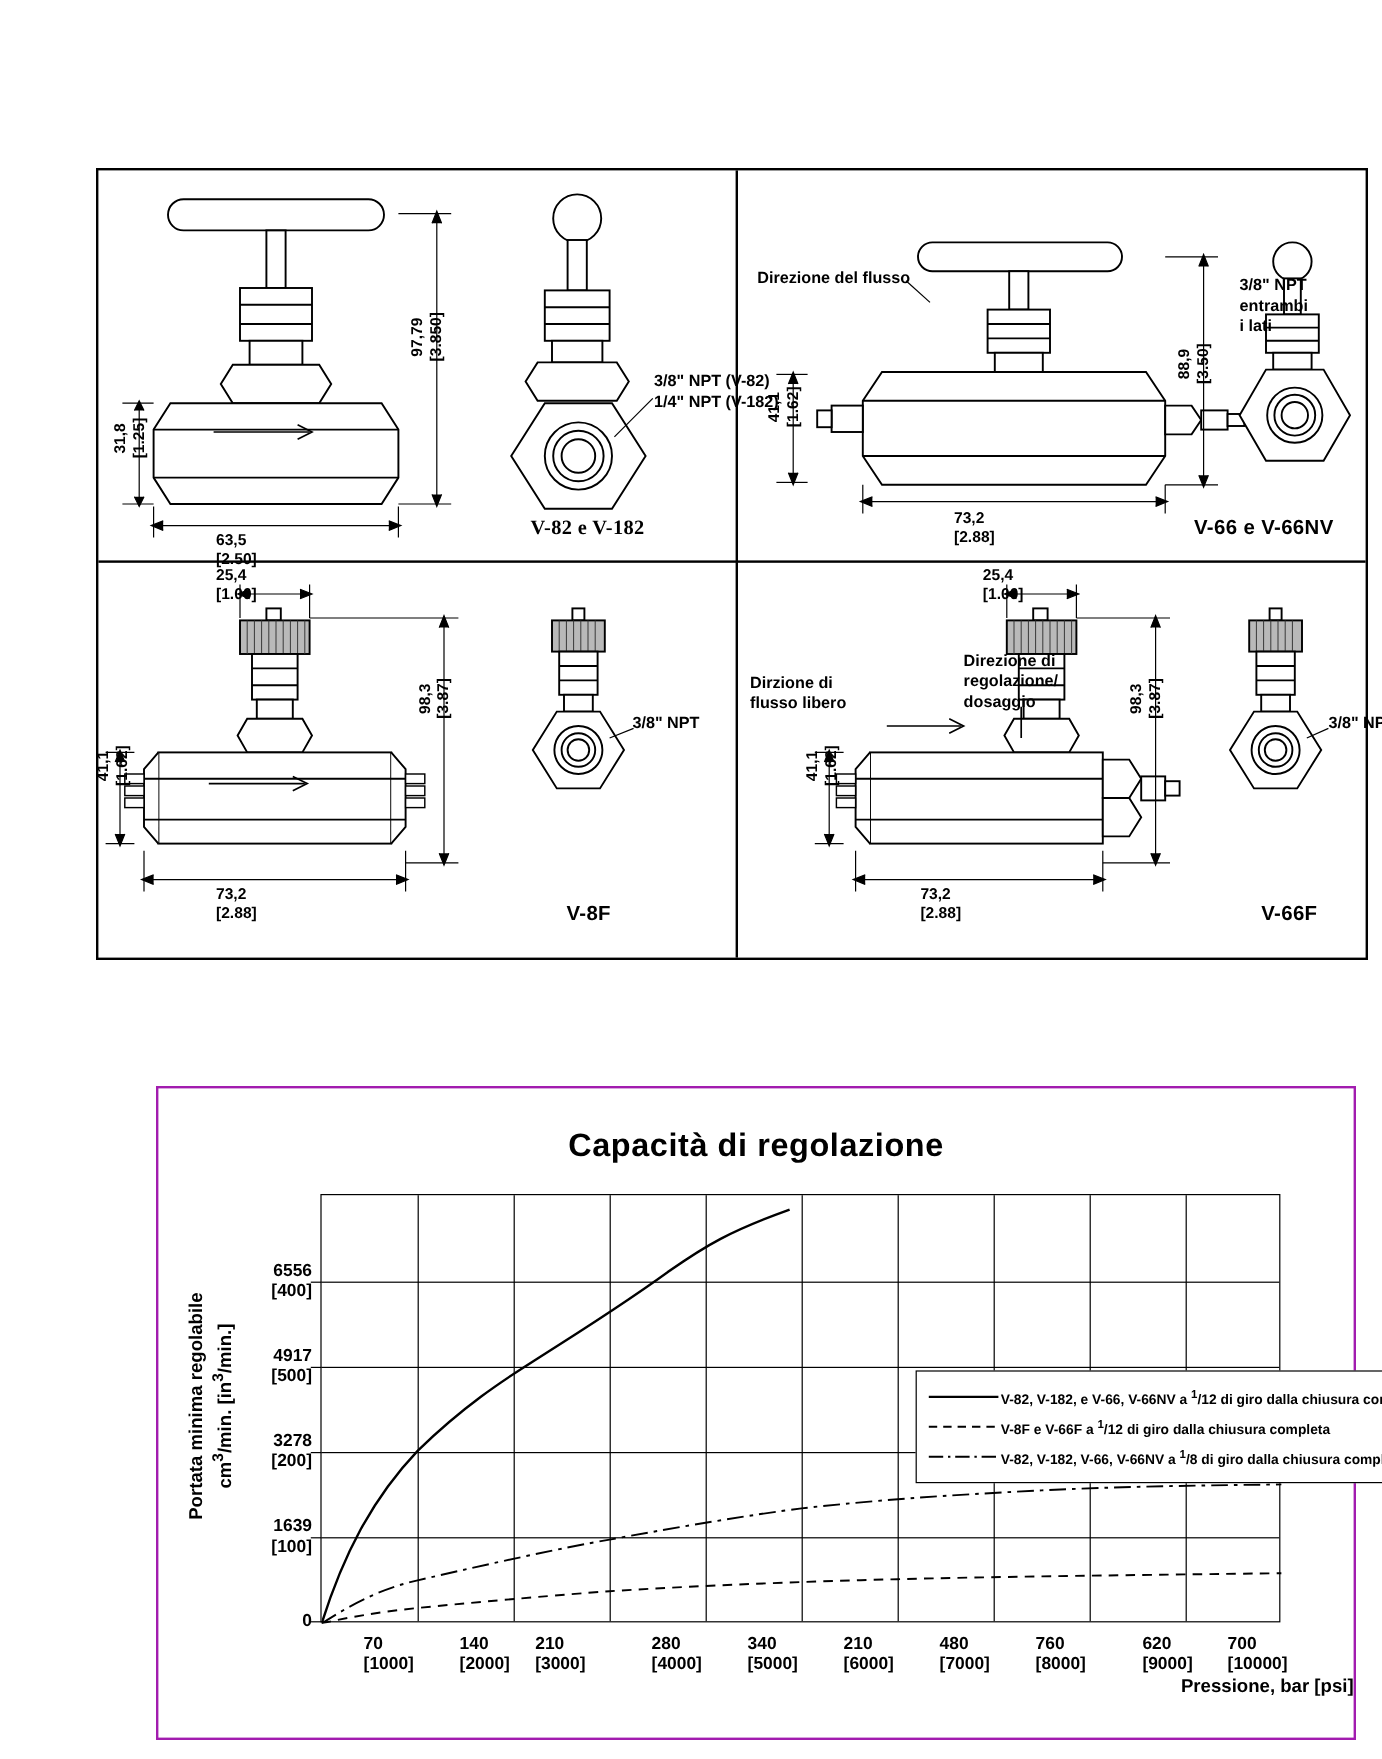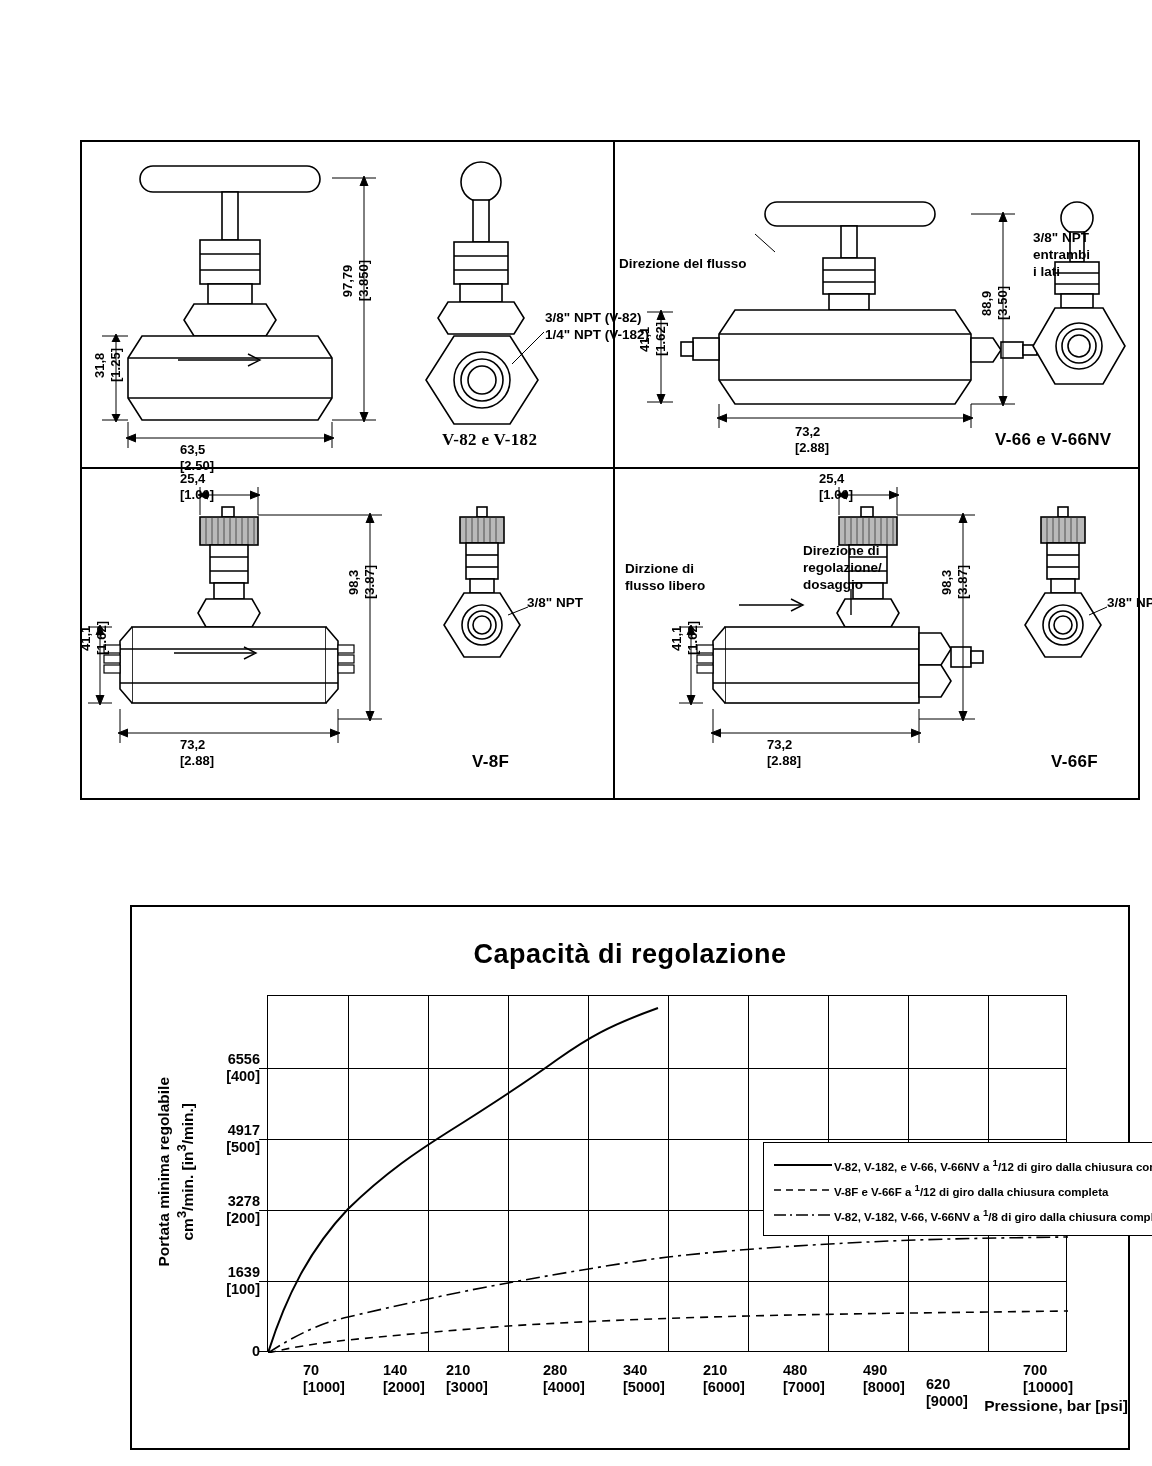--- a/index.html
+++ b/index.html
@@ -63,21 +63,21 @@
     text-align: center;
   }
 
   
   #chart-panel {
     position: absolute;
     left: 130px;
     top: 905px;
     width: 1000px;
     height: 545px;
-    border: 2px solid #000000;
+    border: 2px solid #a21caf;
     box-sizing: border-box;
     background: #fff;
   }
   #chart-title {
     position: absolute;
     top: 32px;
     left: 0;
     width: 100%;
     text-align: center;
     font-size: 27px;
@@ -311,21 +311,21 @@
         <line x1="440" y1="131" x2="484" y2="131"></line>
         <line x1="440" y1="142" x2="484" y2="142"></line>
         <rect x="446" y="152" width="32" height="14" fill="#fff"></rect>
         <path d="M440 166 h48 l22 38 l-22 38 h-48 l-22 -38 z" fill="#fff"></path>
         <circle cx="464" cy="204" r="23" fill="#fff"></circle>
         <circle cx="464" cy="204" r="17" fill="#fff"></circle>
         <circle cx="464" cy="204" r="11" fill="#fff"></circle>
       </g>
     </svg>
 
-    <div class="note" style="left:4px; top:82px;margin-top:32px;"><span>Direzione del flusso</span></div>
+    <div class="note" style="left:16px; top:82px;"><span>Direzione del flusso</span></div>
     <div class="dim vert" style="left:22px; top:180px;"><span>41,1<br>[1.62]</span></div>
     <div class="dim" style="left:180px; top:282px; width:100px;"><span>73,2<br>[2.88]</span></div>
     <div class="dim vert" style="left:364px; top:144px;"><span>88,9<br>[3.50]</span></div>
     <div class="note" style="left:418px; top:88px;"><span>3/8" NPT<br>entrambi<br>i lati</span></div>
     <div class="model-label" style="left:380px; top:288px;"><span>V-66 e V-66NV</span></div>
   </div>
 
   <div class="quad" id="quad-bl">
     <svg width="533" height="329" viewBox="0 0 533 329">
       <g fill="none" stroke="#000" stroke-width="1.6">
@@ -617,19 +617,19 @@
     <div class="ytick-label" style="top:126px;"><span>4917</span><br><span>[500]</span></div>
     <div class="ytick-label" style="top:55px;"><span>6556</span><br><span>[400]</span></div>
 
     <div class="xtick-label" style="left:35px;"><span>70</span><br><span>[1000]</span></div>
     <div class="xtick-label" style="left:115px;"><span>140</span><br><span>[2000]</span></div>
     <div class="xtick-label" style="left:178px;"><span>210</span><br><span>[3000]</span></div>
     <div class="xtick-label" style="left:275px;"><span>280</span><br><span>[4000]</span></div>
     <div class="xtick-label" style="left:355px;"><span>340</span><br><span>[5000]</span></div>
     <div class="xtick-label" style="left:435px;"><span>210</span><br><span>[6000]</span></div>
     <div class="xtick-label" style="left:515px;"><span>480</span><br><span>[7000]</span></div>
-    <div class="xtick-label" style="left:595px;"><span>490</span><br><span>[8000]</span></div>
-    <div class="xtick-label" style="left:658px;margin-top:14px;"><span>620</span><br><span>[9000]</span></div>
+    <div class="xtick-label" style="left:595px;"><span>760</span><br><span>[8000]</span></div>
+    <div class="xtick-label" style="left:684px;"><span>620</span><br><span>[9000]</span></div>
     <div class="xtick-label" style="left:755px;"><span>700</span><br><span>[10000]</span></div>
   </div>
 
   <div id="xlabel">Pressione, bar [psi]</div>
 </div>
 
 </body></html>

